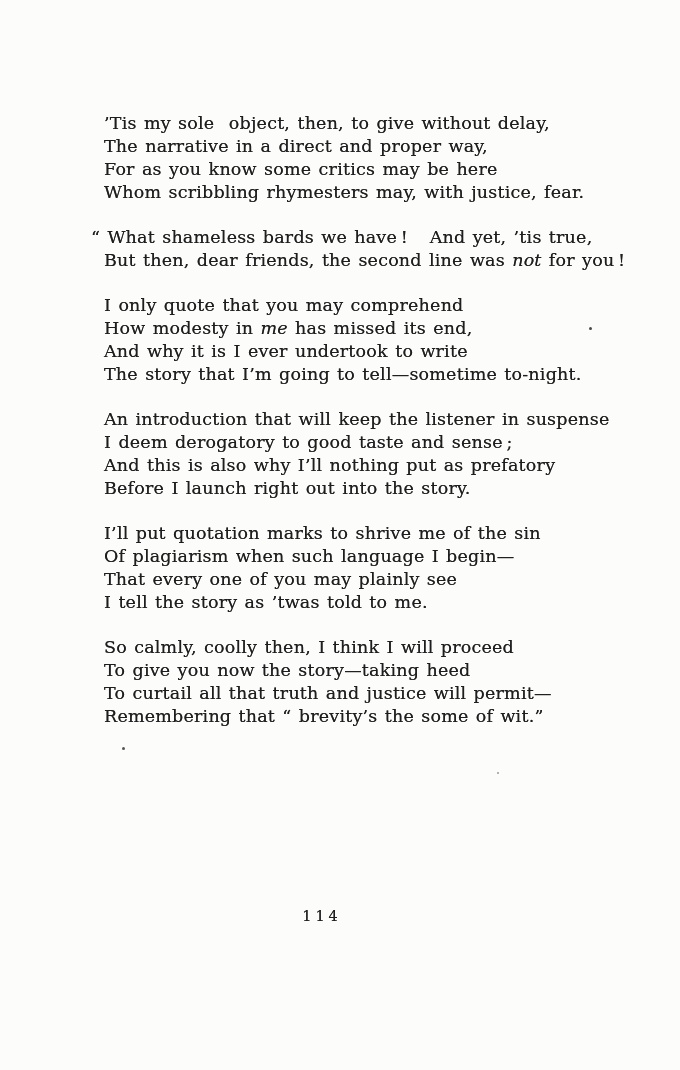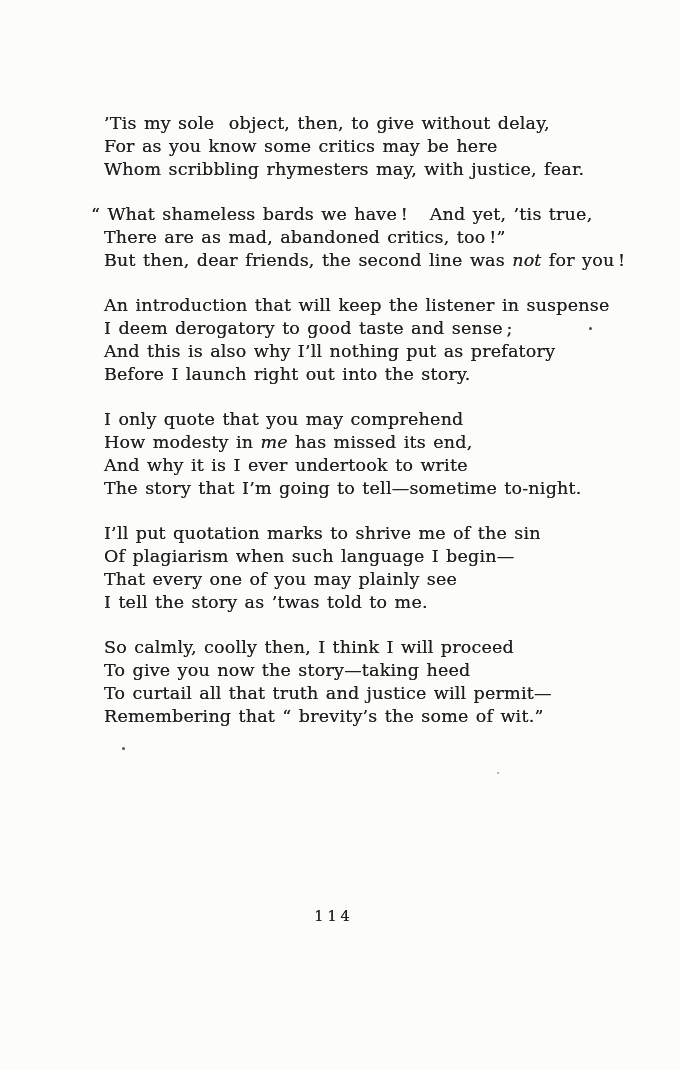--- a/index.html
+++ b/index.html
@@ -39,21 +39,21 @@
   }
   .line .it {
     font-style: italic;
   }
   .hang-quote {
     margin-left: -13px;
   }
   .pagenum-row {
     position: absolute;
     top: 906px;
-    left: 80px;
+    left: 68px;
     width: 508px;
     text-align: center;
   }
   .pagenum {
     font-size: 14.5px;
     letter-spacing: 4px;
     color: #1e1e1e;
     text-shadow: 0 0 0.5px rgba(25,25,25,0.75);
   }
   .speck {
@@ -66,42 +66,42 @@
 </style>
 </head>
 <body>
 
 <div class="scan-page">
 
   <div class="poem">
 
     <div class="stanza">
       <div class="line">’Tis my sole  object, then, to give without delay,</div>
+      <div class="line">The narrative in a direct and proper way,</div>
       <div class="line">For as you know some critics may be here</div>
       <div class="line">Whom scribbling rhymesters may, with justice, fear.</div>
     </div>
 
     <div class="stanza">
       <div class="line hang-quote">“ What shameless bards we have !   And yet, ’tis true,</div>
-      <div class="line">There are as mad, abandoned critics, too !”</div>
       <div class="line"><span>But then, dear friends, the second line was </span><span class="it">not</span><span> for you !</span></div>
+    </div>
+
+    <div class="stanza">
+      <div class="line">I only quote that you may comprehend</div>
+      <div class="line"><span>How modesty in </span><span class="it">me</span><span> has missed its end,</span></div>
+      <div class="line">And why it is I ever undertook to write</div>
+      <div class="line">The story that I’m going to tell—sometime to-night.</div>
     </div>
 
     <div class="stanza">
       <div class="line">An introduction that will keep the listener in suspense</div>
       <div class="line">I deem derogatory to good taste and sense ;</div>
       <div class="line">And this is also why I’ll nothing put as prefatory</div>
       <div class="line">Before I launch right out into the story.</div>
-    </div>
-
-    <div class="stanza">
-      <div class="line">I only quote that you may comprehend</div>
-      <div class="line"><span>How modesty in </span><span class="it">me</span><span> has missed its end,</span></div>
-      <div class="line">And why it is I ever undertook to write</div>
-      <div class="line">The story that I’m going to tell—sometime to-night.</div>
     </div>
 
 
     <div class="stanza">
       <div class="line">I’ll put quotation marks to shrive me of the sin</div>
       <div class="line">Of plagiarism when such language I begin—</div>
       <div class="line">That every one of you may plainly see</div>
       <div class="line">I tell the story as ’twas told to me.</div>
     </div>
 

